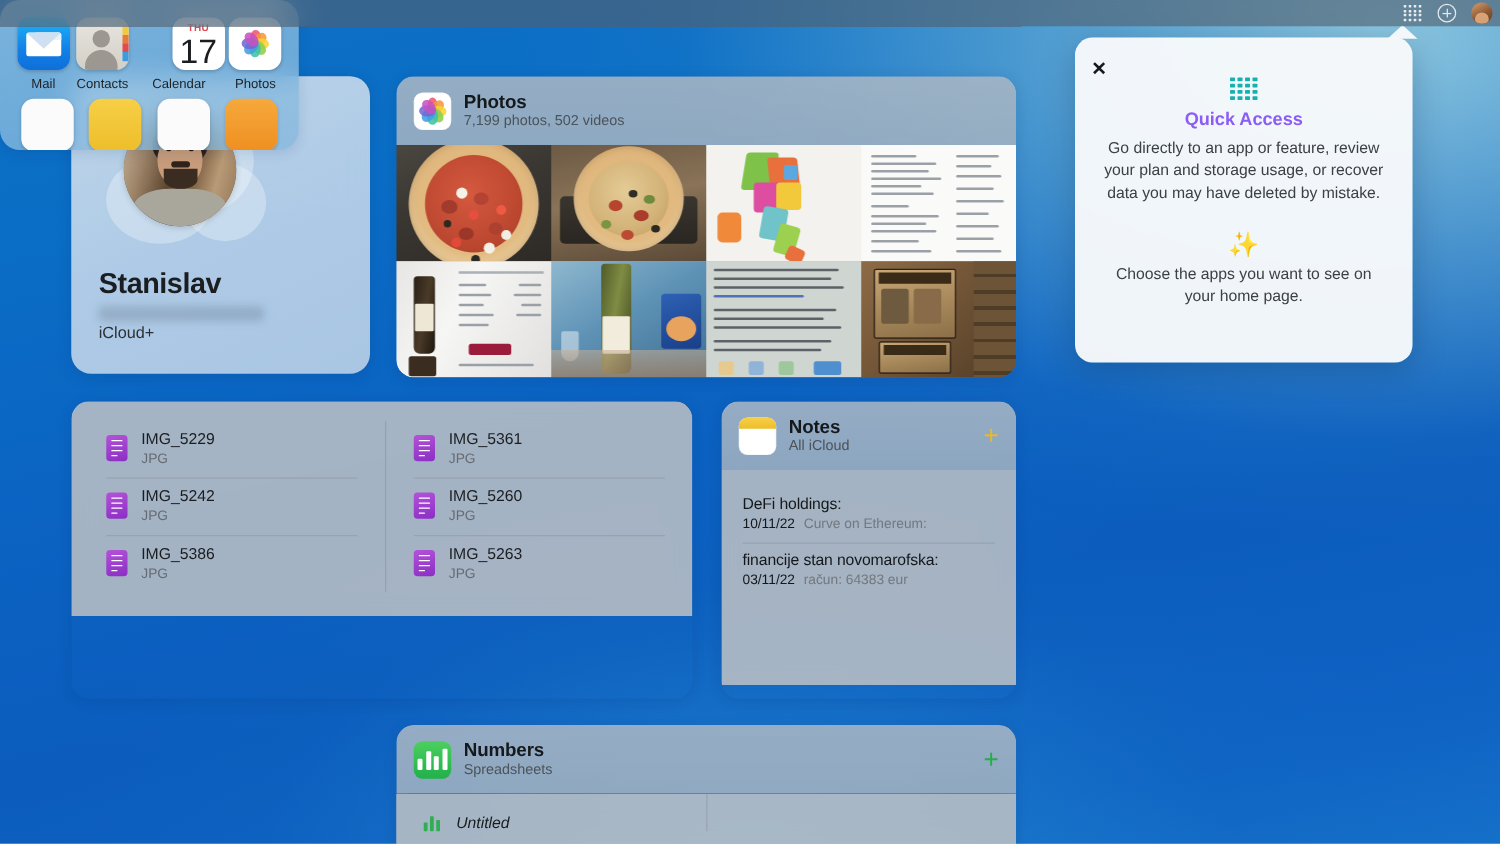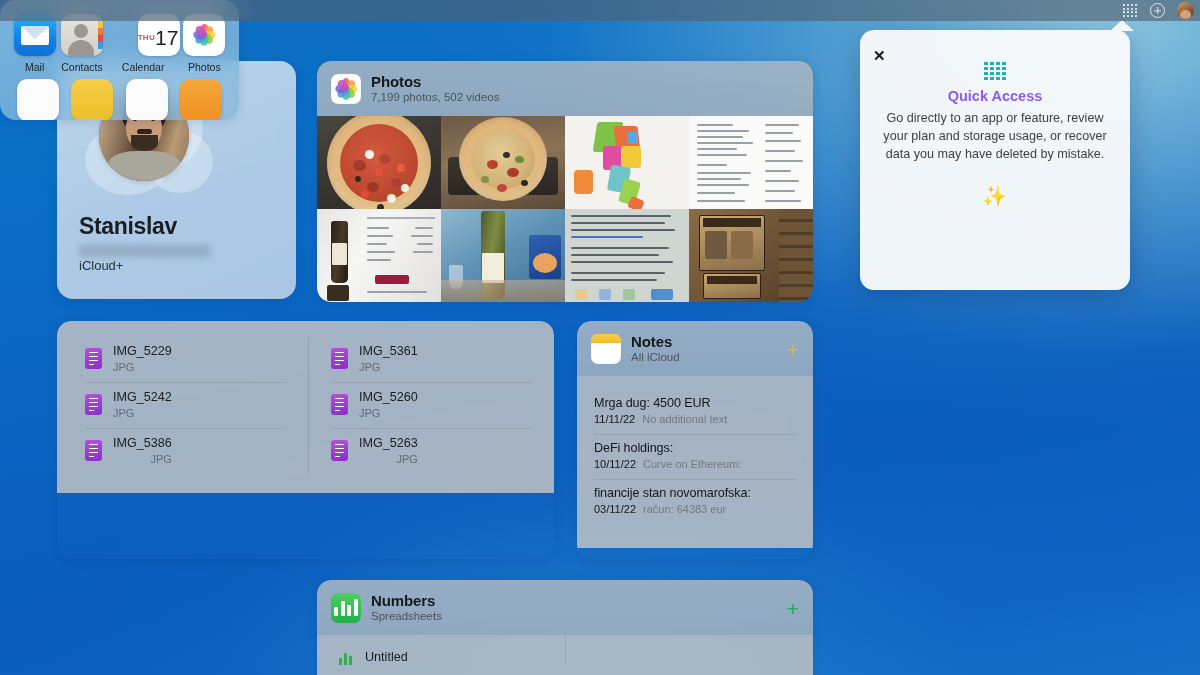--- a/index.html
+++ b/index.html
@@ -133,21 +133,21 @@
   .cloud-glyph span { position:absolute; border-radius:50%;
     background: linear-gradient(180deg,#5fc8f5,#1179d8); }
   .cg1 { left:0;   bottom:0; width:11px; height:11px; }
   .cg2 { left:6px; bottom:0; width:17px; height:13px; }
   .cg3 { left:4px; top:0;    width:14px; height:13px; }
   .file-cols { display: flex; padding: 16px 0 0 0; }
   .file-col { flex: 1; padding: 0 22px; }
   .file-col.left { border-right: 1px solid rgba(120,120,120,0.30); padding-left: 28px; }
   .file-row { display:flex; align-items:center; gap: 11px; padding: 6px 0 9px 0;
     border-bottom: 1px solid rgba(120,120,120,0.26); }
-  .file-row:last-child { border-bottom: none; text-align: right; }
+  .file-row:last-child { border-bottom: none; }
   .file-ic { width: 17px; height: 21px; border-radius: 3px; flex:0 0 auto;
     background: linear-gradient(165deg,#b452d8,#8a2fc4); position: relative; }
   .file-ic::before { content:""; position:absolute; left:3.5px; top:4px; right:4px; height:1.6px;
     background:#fff; border-radius:1px; box-shadow: 0 4px 0 #fff, 0 8px 0 #fff; }
   .file-ic::after { content:""; position:absolute; left:3.5px; top:16px; width:5px; height:1.6px;
     background:#fff; border-radius:1px; }
   .file-nm { font-size: 12.6px; color: #1a1d20; line-height: 1.35; }
   .file-ext { font-size: 11px; color: #666b70; margin-top: 1px; }
 
   
@@ -184,39 +184,39 @@
   .env::before { content:""; position:absolute; left:0; top:0; width:0; height:0;
     border-left: 14px solid transparent; border-right: 14px solid transparent;
     border-top: 13px solid #cfe0f2; z-index:2; }
   .contacts-ic { background: linear-gradient(180deg,#e8e6df,#d2cfc6); }
   .ct-tabs { position:absolute; right:0; top:7px; width:5px; height:28px;
     background: linear-gradient(180deg,#f0c93f 0%,#f0c93f 24%,#e87a3e 25%,#e87a3e 49%,#e04b4b 50%,#e04b4b 74%,#3f9be0 75%,#3f9be0 100%); }
   .ct-head { position:absolute; left:13px; top:10px; width:14px; height:14px; border-radius:50%;
     background:#9c9790; }
   .ct-body { position:absolute; left:7px; top:26px; width:26px; height:16px;
     border-radius: 13px 13px 0 0; background:#9c9790; }
-  .cal-ic { background:#fff; display:flex; flex-direction:row; align-items:center;
+  .cal-ic { background:#fff; display:flex; flex-direction:column; align-items:center;
     justify-content:flex-start; padding-top: 4px; margin-left: 31px; }
   .cal-dow { font-size: 8px; color: #e5484d; font-weight: bold; letter-spacing: 0.3px; }
-  .cal-day { font-size: 21px; color: #1b1e21; line-height: 1; margin-top: 1px; }
+  .cal-day { font-size: 27px; color: #1b1e21; line-height: 1; margin-top: 1px; }
   .photos-ic { background:#fff; display:flex; align-items:center; justify-content:center; }
   .dock-row2 { display:grid; grid-template-columns: repeat(4,1fr); gap: 2px;
     padding: 6px 12px 0 12px; }
   .dock-ic2 { width: 42px; height: 42px; border-radius: 10px; margin: 0 auto;
     box-shadow: 0 1px 3px rgba(0,0,0,0.18); }
 
   
   #numbers-card { left: 317px; top: 580px; width: 496px; height: 120px; }
   .numbers-icon { background: linear-gradient(180deg,#4ccf5f,#21b04a);
     display:flex; align-items:flex-end; justify-content:center; gap: 2.5px; padding-bottom: 7px; }
   .numbers-icon b { display:block; width: 4px; background:#fff; border-radius: 1px; }
   .nm-body { display:flex; }
   .nm-col { flex:1; padding: 13px 22px 0 22px; }
   .nm-col.left { border-right: 1px solid rgba(120,120,120,0.30); }
-  .nm-row { display:flex; align-items:center; gap: 11px; }
+  .nm-row { display:flex; align-items:flex-end; gap: 11px; font-style: italic; }
   .nm-ic { width: 15px; height: 17px; flex: 0 0 auto; display:flex; align-items:flex-end;
     gap: 1.6px; }
   .nm-ic b { display:block; width: 3.2px; background:#2fae52; border-radius: 0.6px; }
   .nm-nm { font-size: 12.6px; color: #1a1d20; }
 
   
   #popover { position: absolute; left: 860px; top: 30px; width: 270px; height: 260px;
     background: rgba(247,249,251,0.97); border-radius: 14px; z-index: 50;
     box-shadow: 0 6px 26px rgba(0,30,70,0.25); }
   .pop-tail { position: absolute; left: 250px; top: -10px; width: 0; height: 0;
@@ -494,27 +494,20 @@
     <div class="ic notes-icon"></div>
     <div class="hd-txt">
       <div class="hd-title">Notes</div>
       <div class="hd-sub">All iCloud</div>
     </div>
     <div class="card-plus" style="color:#e8b92a">+</div>
   </div>
   <div class="card-body" style="height:172px">
     <div class="note-list">
       <div class="note-item">
-        <div class="note-title">Mrga dug: 4500 EUR</div>
-        <div class="note-meta">
-          <span class="note-date">11/11/22</span>
-          <span class="note-snip">No additional text</span>
-        </div>
-      </div>
-      <div class="note-item">
         <div class="note-title">DeFi holdings:</div>
         <div class="note-meta">
           <span class="note-date">10/11/22</span>
           <span class="note-snip">Curve on Ethereum:</span>
         </div>
       </div>
       <div class="note-item">
         <div class="note-title">financije stan novomarofska:</div>
         <div class="note-meta">
           <span class="note-date">03/11/22</span>
@@ -625,14 +618,15 @@
         <i></i>
         <i></i>
         <i></i>
     </div>
     <div class="pop-h">Quick Access</div>
     <div class="pop-p">Go directly to an app or feature, review your plan and storage usage, or recover data you may have deleted by mistake.</div>
   </div>
 
   <div class="pop-sec two">
     <span class="wand">✨</span>
+    <div class="pop-p">Choose the apps you want to see on your home page.</div>
   </div>
 </div>
 
 </body></html>

